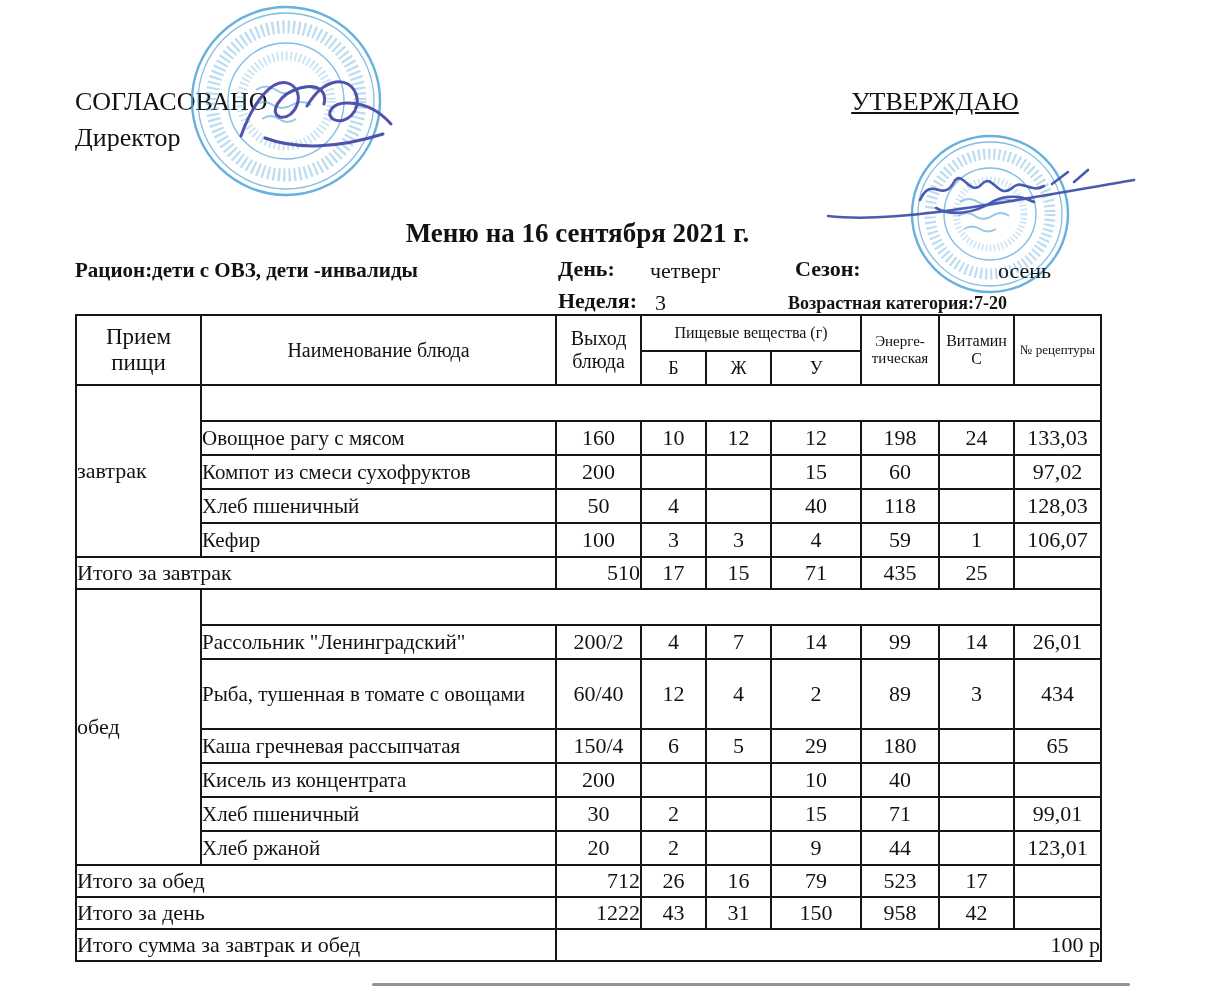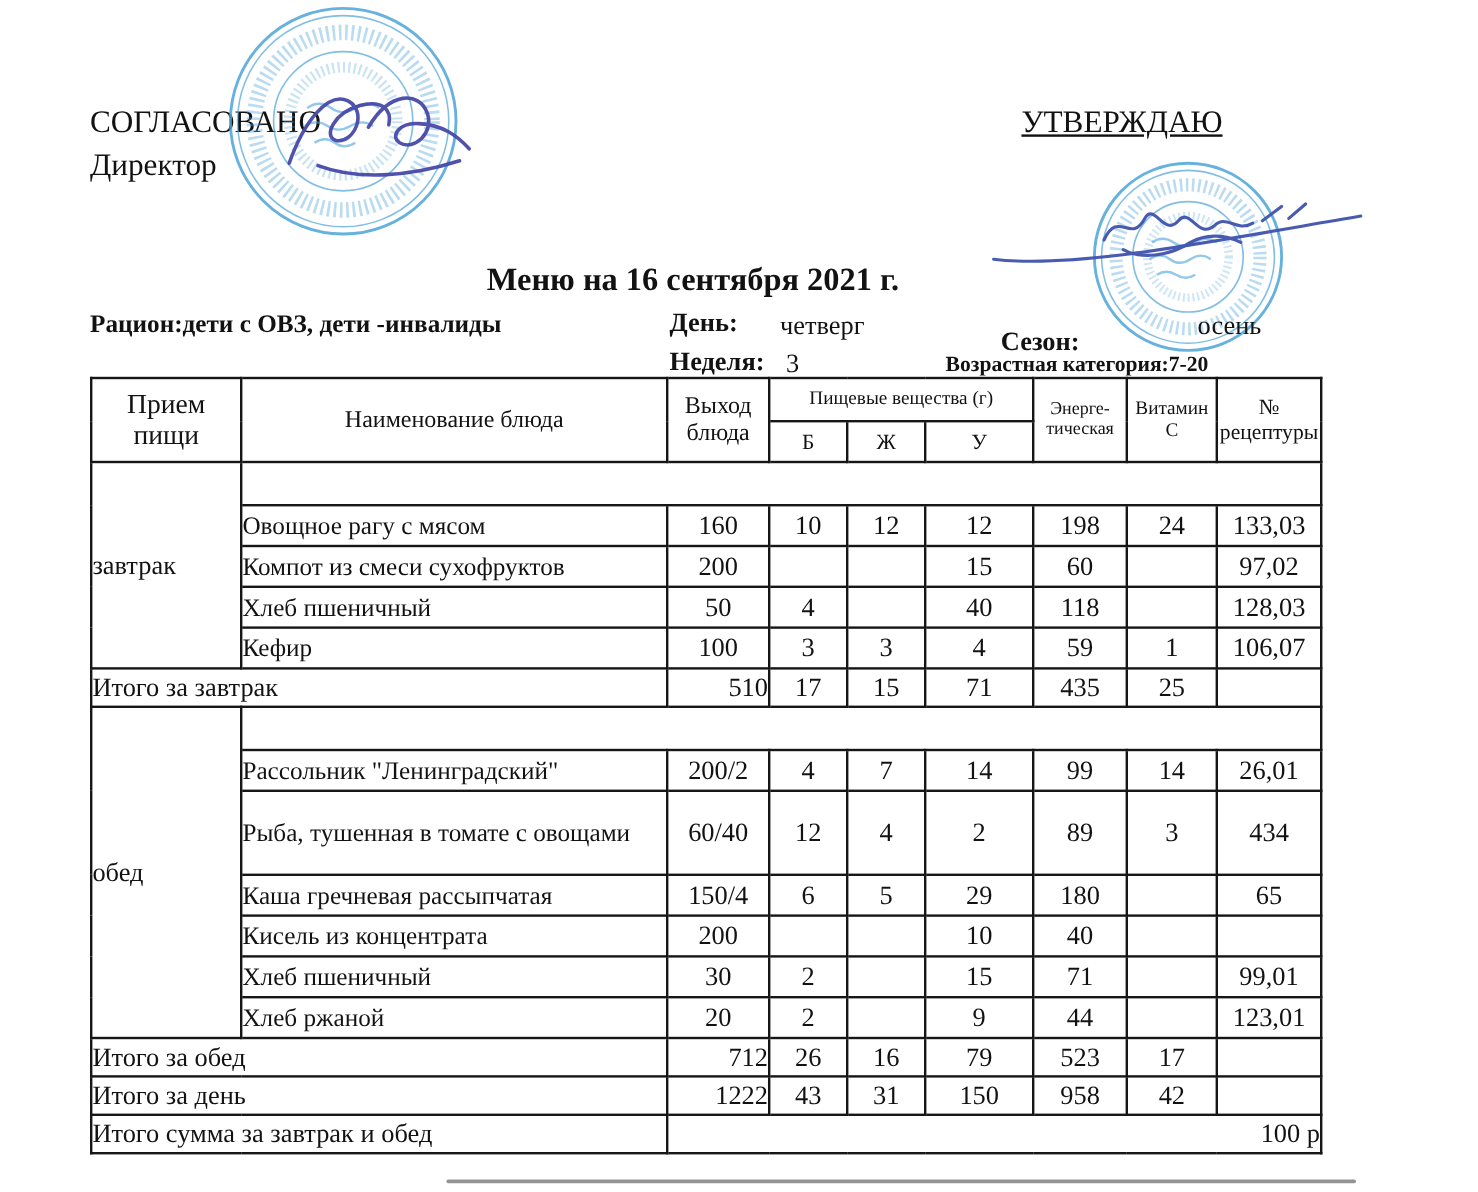--- a/index.html
+++ b/index.html
@@ -12,38 +12,38 @@
   .approval-left { position:absolute; left:75px; top:84px; font-size:26px; line-height:36px; }
   .approval-right { position:absolute; left:805px; top:84px; width:260px; text-align:center; font-size:26px; line-height:36px; }
   .approval-right div { white-space:nowrap;text-decoration:underline; }
   
   .doc-title { position:absolute; top:218px; left:0; width:1155px; text-align:center; font-size:27px; font-weight:bold; }
   .m { position:absolute; font-size:22px; }
   .m.b { font-weight:bold; }
   .meta-ration { left:75px; top:258px; font-size:21px; }
   .meta-day-label { left:558px; top:256px; }
   .meta-day-value { left:650px; top:258px; }
-  .meta-season-label { left:834px; top:256px;margin-top:16px; }
+  .meta-season-label { left:795px; top:256px; }
   .meta-season-value { left:998px; top:258px; }
   .meta-week-label { left:558px; top:288px; }
   .meta-week-value { left:655px; top:290px; }
   .meta-age { left:788px; top:293px; font-size:18px; }
   
   table.menu { position:absolute; top:314px; left:75px; width:1025px; border-collapse:collapse; table-layout:fixed; }
   .menu td, .menu th { border:2px solid #161616; padding:0; font-weight:normal; vertical-align:middle; }
   .r-h1 { height:36px; } .r-h2 { height:34px; }
   .r-sec { height:36px; } .r-dish { height:34px; } .r-tall { height:70px; } .r-total { height:32px; }
   .h-meal { font-size:23px; padding:0 14px; }
   .h-dish { font-size:20px; }
   .h-out { font-size:20px;border-radius:23px; }
   .h-nutr { font-size:16px; }
   .h-bju { font-size:18px; }
   .h-energy { font-size:15px; line-height:1.15; }
   .h-vitc { font-size:16px; line-height:1.15; }
-  .h-recipe { font-size:18px; line-height:1.15; }
+  .h-recipe { font-size:13px; line-height:1.15; }
   .num { text-align:center; font-size:22px; }
   .dish { text-align:left; font-size:21px; padding:0 2px 0 5px; line-height:1.35; }
   .meal-cell { font-weight:bold; font-size:22px; text-align:left; vertical-align:top; padding:1px 4px; }
   .total-label { font-weight:bold; font-size:22px; text-align:left; padding-left:4px; }
   .total-out { font-weight:bold; text-align:right; padding-right:8px; }
   .sum-value { font-weight:bold; font-size:22px; text-align:right; padding-right:10px; }
   .va-top { vertical-align:top; padding-top:3px; }
   .va-bot { vertical-align:bottom; padding-bottom:4px; }
   
   .stamp, .sig { position:absolute; pointer-events:none; }

